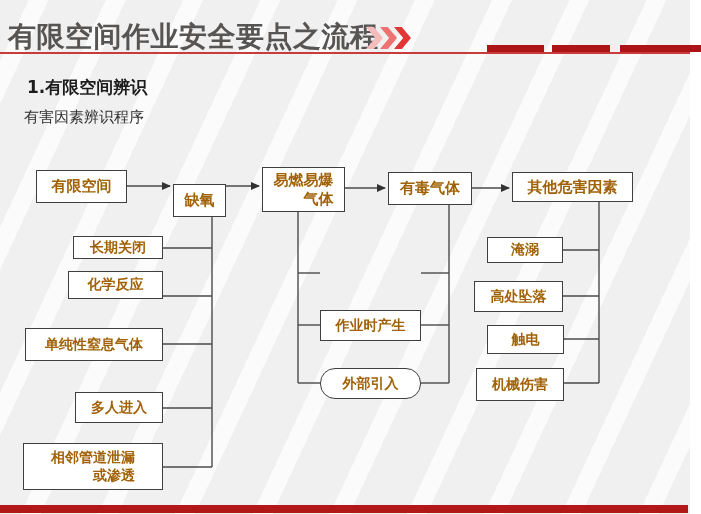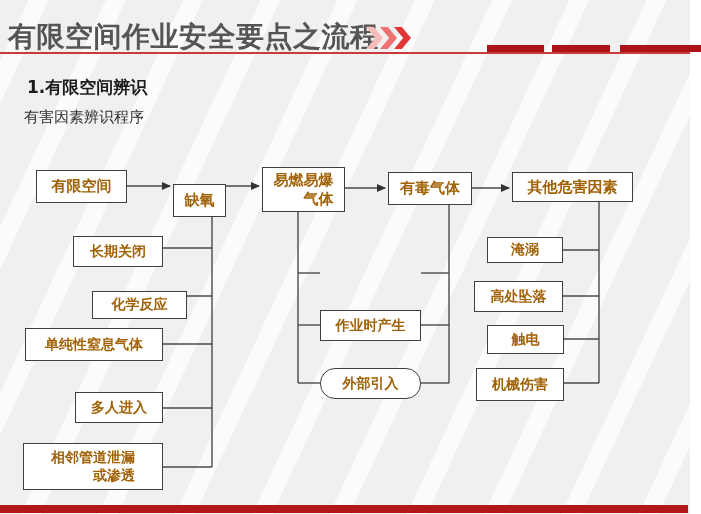--- a/index.html
+++ b/index.html
@@ -92,22 +92,22 @@
     </g>
   </svg>
 
   <div class="box big" style="left:36px;top:170px;width:91px;height:33px;">有限空间</div>
   <div class="box big" style="left:173px;top:184px;width:53px;height:33px;">缺氧</div>
   <div class="box big" style="left:262px;top:167px;width:83px;height:45px;">易燃易爆
 气体</div>
   <div class="box big" style="left:388px;top:172px;width:84px;height:33px;">有毒气体</div>
   <div class="box big" style="left:512px;top:172px;width:121px;height:30px;">其他危害因素</div>
 
-  <div class="box" style="left:73px;top:236px;width:90px;height:31px;">长期关闭</div>
-  <div class="box" style="left:68px;top:291px;width:95px;height:28px;margin-left:24px;">化学反应</div>
+  <div class="box" style="left:73px;top:236px;width:90px;height:23px;">长期关闭</div>
+  <div class="box" style="left:68px;top:271px;width:95px;height:28px;">化学反应</div>
   <div class="box" style="left:25px;top:328px;width:138px;height:33px;">单纯性窒息气体</div>
   <div class="box" style="left:75px;top:392px;width:88px;height:31px;">多人进入</div>
   <div class="box" style="left:23px;top:443px;width:140px;height:47px;">相邻管道泄漏
 或渗透</div>
 
   <div class="box" style="left:320px;top:310px;width:101px;height:31px;">作业时产生</div>
   <div class="box" style="left:320px;top:368px;width:101px;height:31px;border-radius:15px;">外部引入</div>
 
   <div class="box" style="left:487px;top:237px;width:76px;height:26px;">淹溺</div>
   <div class="box" style="left:487px;top:325px;width:77px;height:29px;">触电</div>

